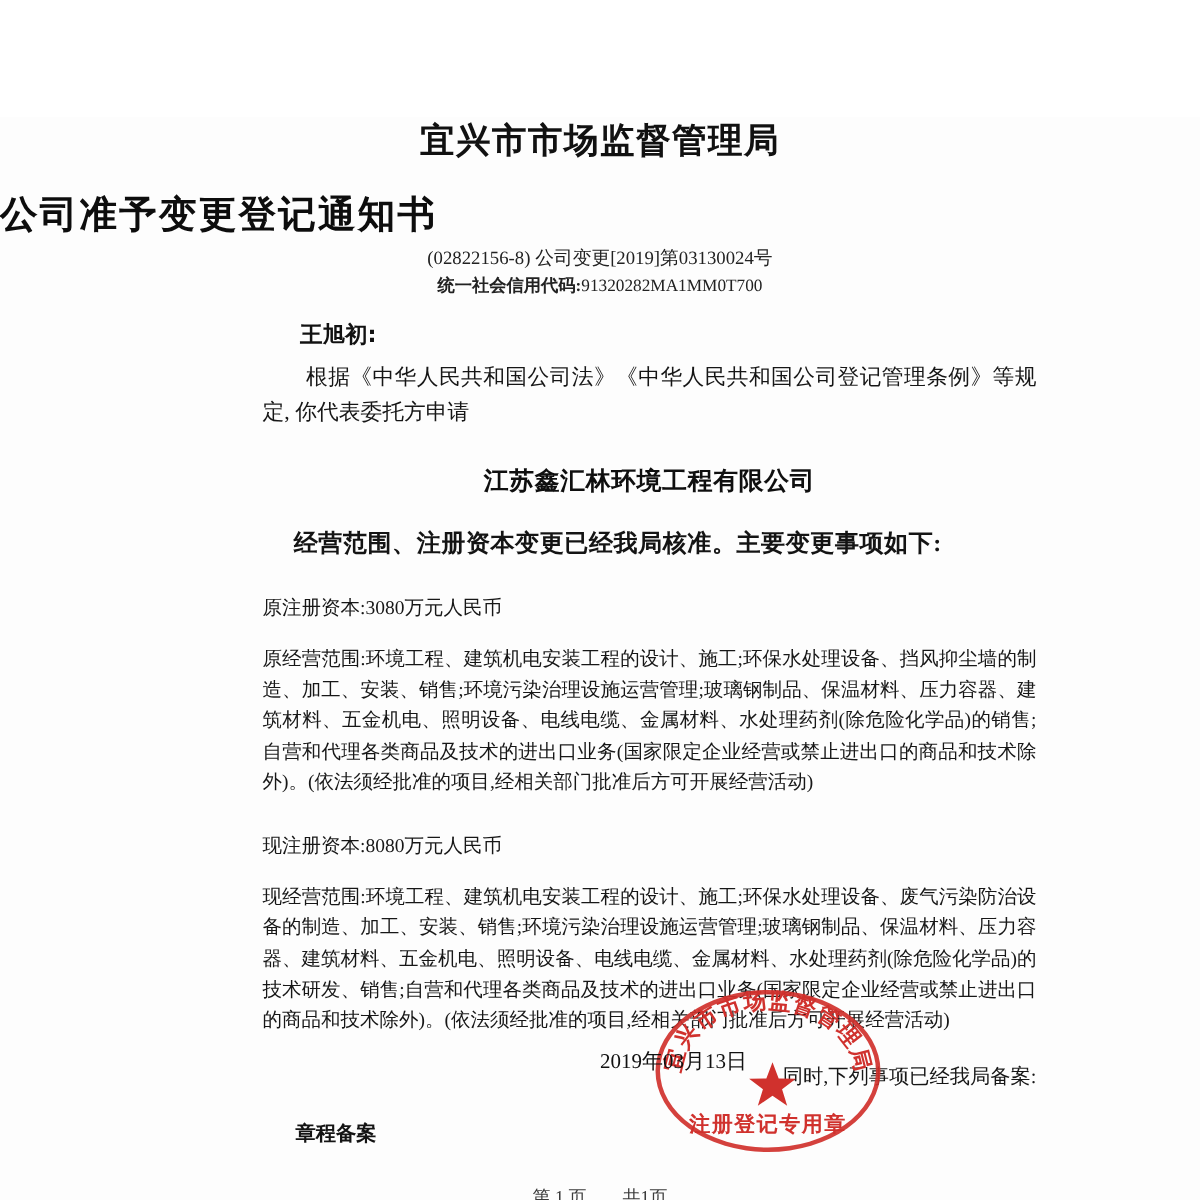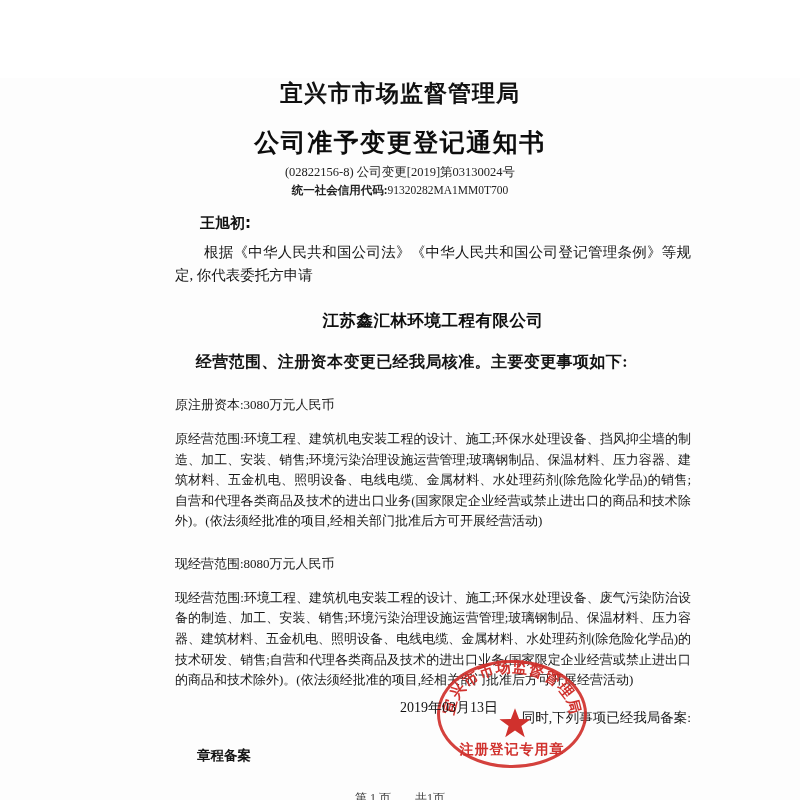--- a/index.html
+++ b/index.html
@@ -29,21 +29,21 @@
     margin-top: 78px;
     text-align: center;
     font-size: 23px;
     font-weight: bold;
     letter-spacing: 1px;
     font-family: "DejaVu Sans", "Liberation Sans", sans-serif;
     color: #111;
   }
   .doc-title {
     margin-top: 17px;
-    text-align: center;
+    text-align: left;
     font-size: 25px;
     font-weight: bold;
     letter-spacing: 1.5px;
     font-family: "DejaVu Sans", "Liberation Sans", sans-serif;
     color: #0d0d0d;
   }
   .doc-number {
     margin-top: 5px;
     text-align: center;
     font-size: 12.5px;
@@ -240,21 +240,21 @@
     <div class="company-name">江苏鑫汇林环境工程有限公司</div>
 
     <div class="approval-line">经营范围、注册资本变更已经我局核准。主要变更事项如下:</div>
 
     <div class="section-block">
       <div class="cap-line">原注册资本:3080万元人民币</div>
       <div class="scope-para">原经营范围:环境工程、建筑机电安装工程的设计、施工;环保水处理设备、挡风抑尘墙的制造、加工、安装、销售;环境污染治理设施运营管理;玻璃钢制品、保温材料、压力容器、建筑材料、五金机电、照明设备、电线电缆、金属材料、水处理药剂(除危险化学品)的销售;自营和代理各类商品及技术的进出口业务(国家限定企业经营或禁止进出口的商品和技术除外)。(依法须经批准的项目,经相关部门批准后方可开展经营活动)</div>
     </div>
 
     <div class="section-block">
-      <div class="cap-line">现经营范围:8080万元人民币</div>
+      <div class="cap-line">现注册资本:8080万元人民币</div>
       <div class="scope-para">现经营范围:环境工程、建筑机电安装工程的设计、施工;环保水处理设备、废气污染防治设备的制造、加工、安装、销售;环境污染治理设施运营管理;玻璃钢制品、保温材料、压力容器、建筑材料、五金机电、照明设备、电线电缆、金属材料、水处理药剂(除危险化学品)的技术研发、销售;自营和代理各类商品及技术的进出口业务(国家限定企业经营或禁止进出口的商品和技术除外)。(依法须经批准的项目,经相关部门批准后方可开展经营活动)</div>
     </div>
 
     <div class="note-line">同时,下列事项已经我局备案:</div>
     <div class="filing-item">章程备案</div>
 
   </div>
 
   <div class="seal-area">
     <div class="seal"></div>

